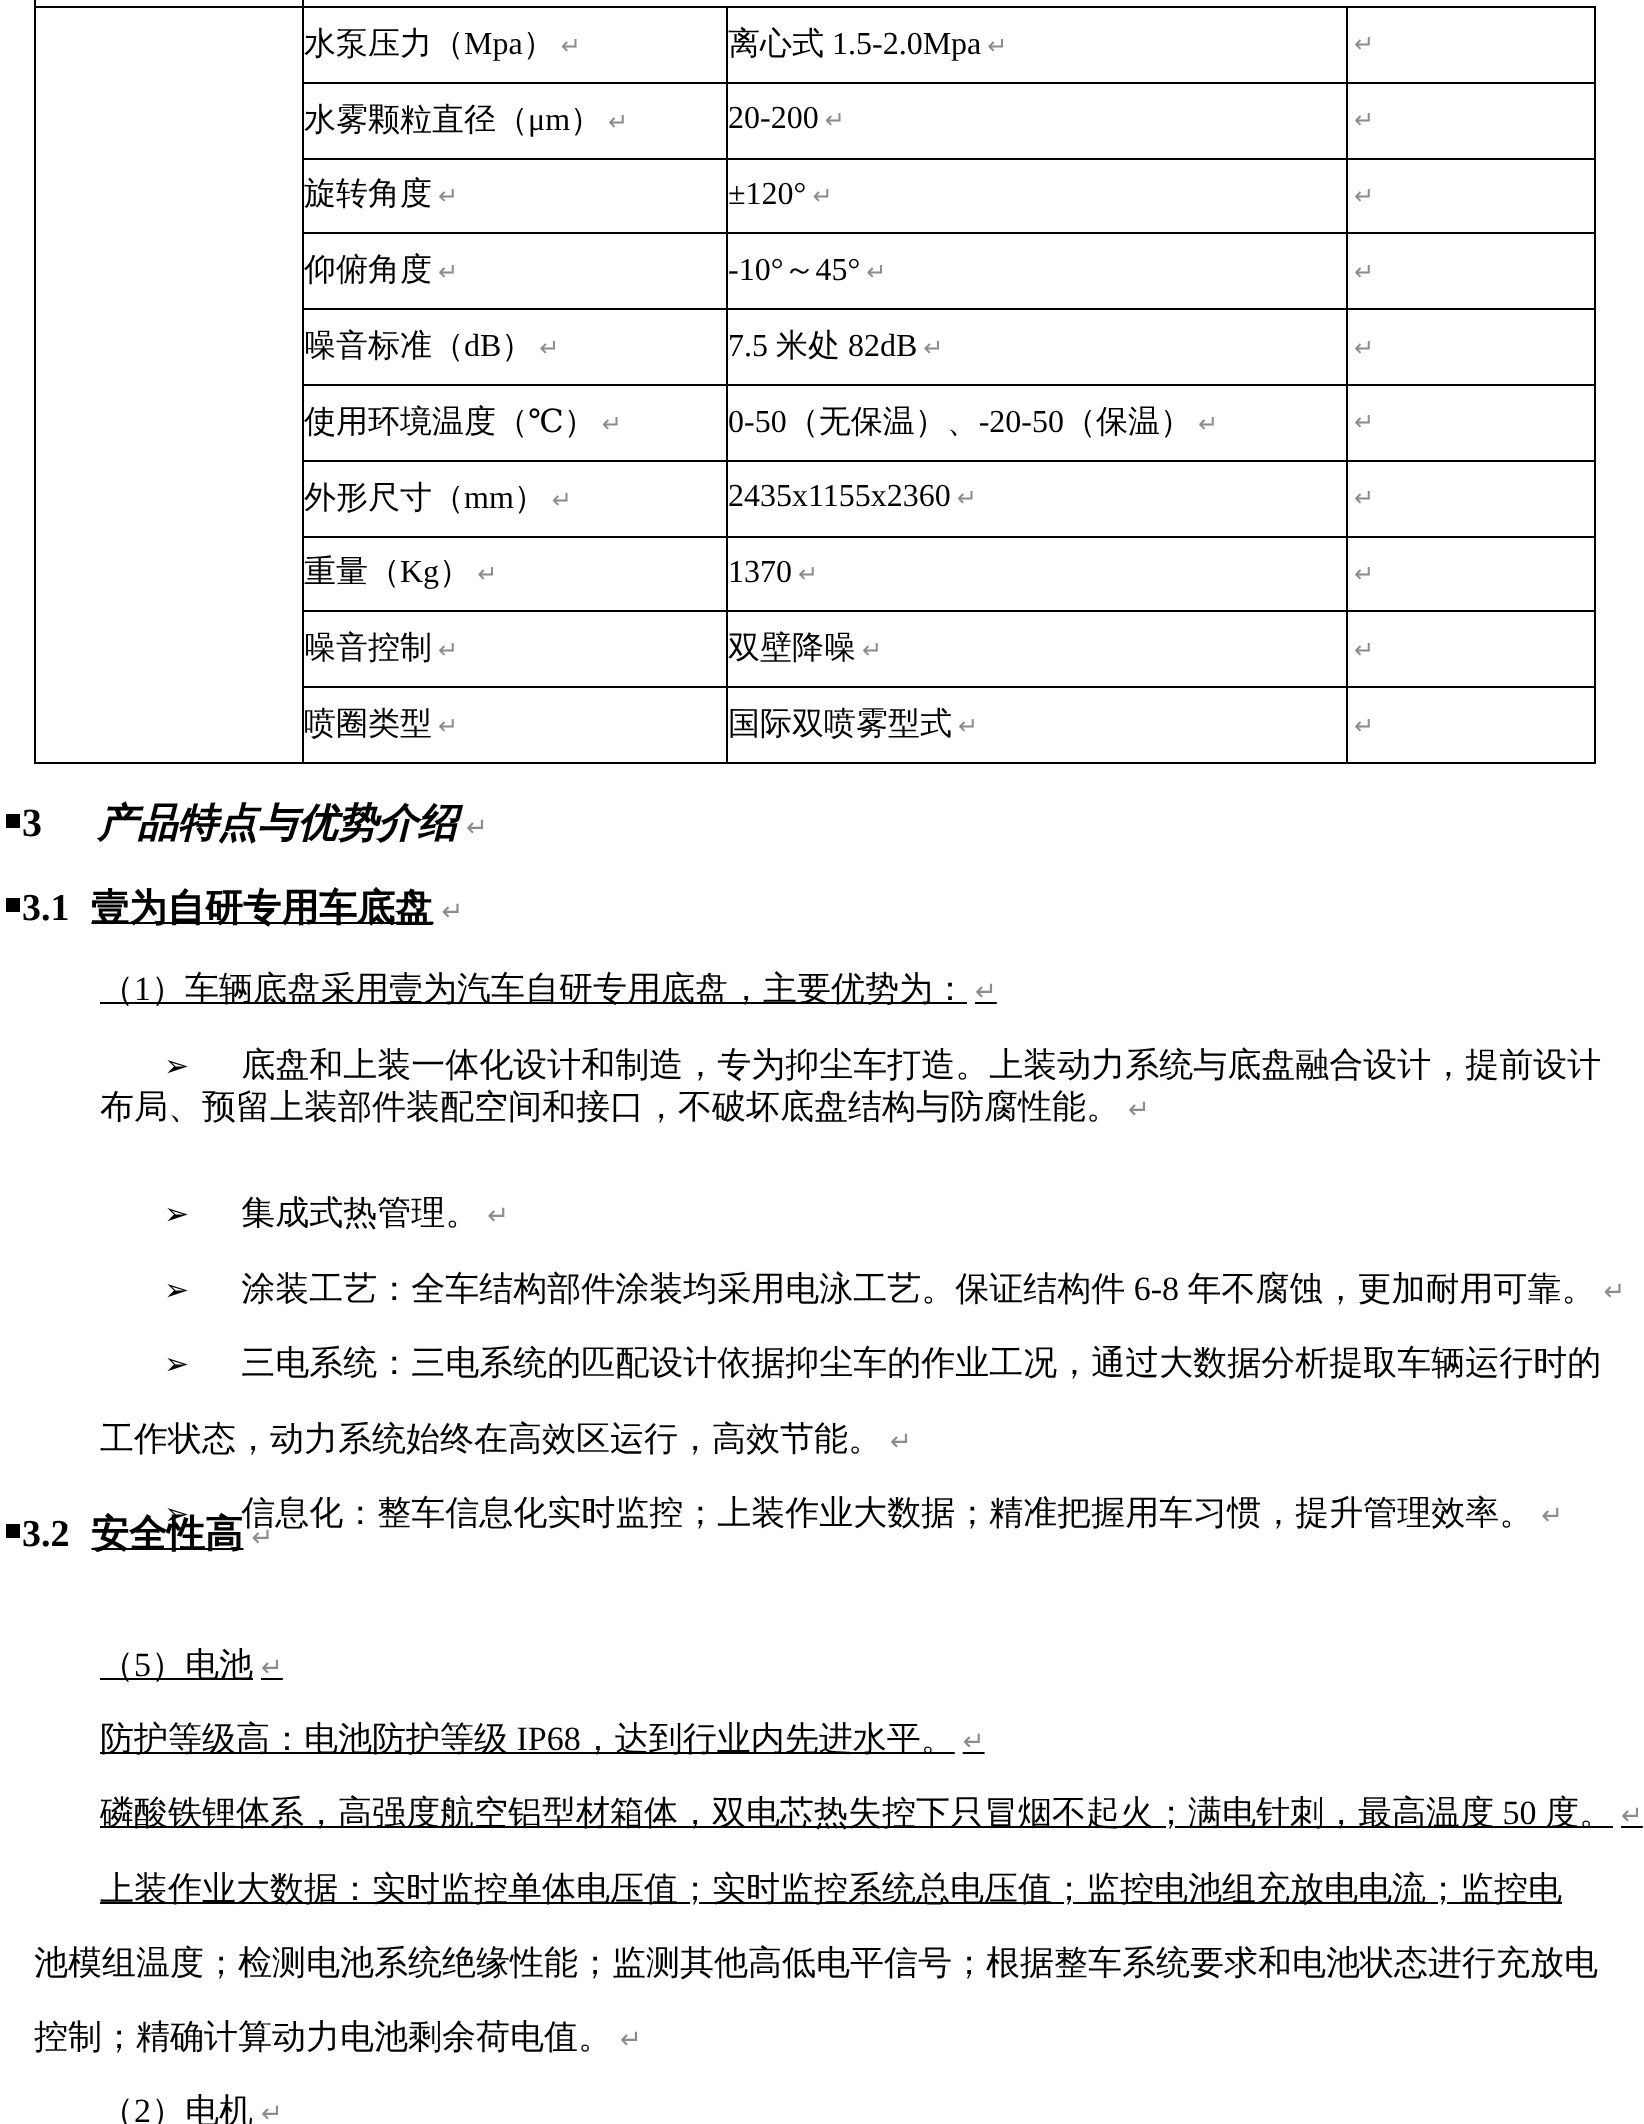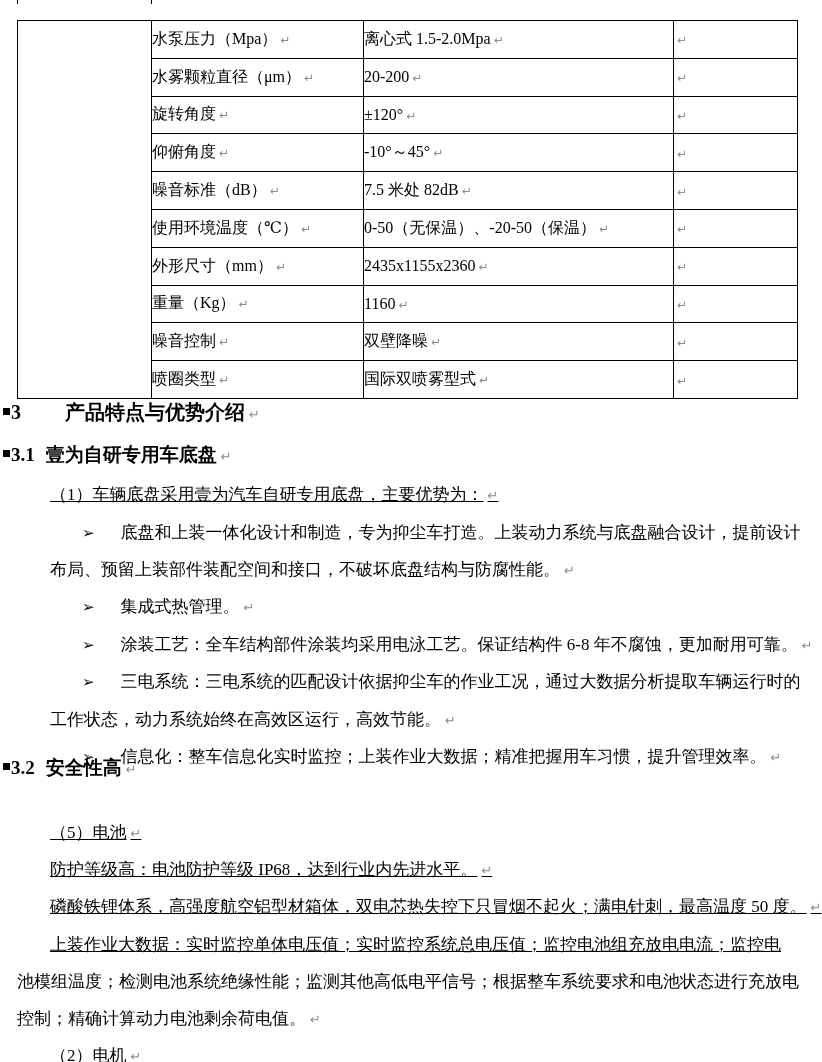--- a/index.html
+++ b/index.html
@@ -14,21 +14,20 @@
   }
 
   
   table.spec {
     position: absolute;
     left: 17px;
     top: 3px;
     width: 780px;
     border-collapse: collapse;
     table-layout: fixed;
-    margin-top: 17px;
   }
   table.spec td {
     border: 1px solid #000000;
     height: 36.8px;
     font-size: 16px;
     vertical-align: middle;
     padding: 0;
     overflow: hidden;
     white-space: nowrap;
   }
@@ -73,23 +72,23 @@
 
   .sq {
     display: inline-block;
     width: 7px;
     height: 7px;
     background: #000000;
     vertical-align: 4px;
     margin-right: 1px;
   }
   .h1 .hnum { margin-left: 0px; }
-  .h1 .htitle { margin-left: 44px; }
+  .h1 .htitle { margin-left: 28px; font-style: italic; }
   .h2 .hnum { margin-left: 0px; }
-  .h2 .htitle { margin-left: 11px; }
+  .h2 .htitle { margin-left: 11px; text-decoration: underline; }
 
   .bullet-glyph {
     display: inline-block;
     font-family: "DejaVu Sans", sans-serif;
     font-size: 15px;
     margin-right: 26px;
     color: #000000;
   }
 </style>
 </head>
@@ -138,42 +137,42 @@
           <td class="cell-value"><span>0-50（无保温）、-20-50（保温）</span><span class="pmark">↵</span></td>
           <td class="cell-empty"><span class="pmark">↵</span></td>
         </tr>
         <tr>
           <td class="cell-label"><span>外形尺寸（mm）</span><span class="pmark">↵</span></td>
           <td class="cell-value"><span>2435x1155x2360</span><span class="pmark">↵</span></td>
           <td class="cell-empty"><span class="pmark">↵</span></td>
         </tr>
         <tr>
           <td class="cell-label"><span>重量（Kg）</span><span class="pmark">↵</span></td>
-          <td class="cell-value"><span>1160</span><span class="pmark">↵</span></td>
+          <td class="cell-value"><span>1370</span><span class="pmark">↵</span></td>
           <td class="cell-empty"><span class="pmark">↵</span></td>
         </tr>
         <tr>
           <td class="cell-label"><span>噪音控制</span><span class="pmark">↵</span></td>
           <td class="cell-value"><span>双壁降噪</span><span class="pmark">↵</span></td>
           <td class="cell-empty"><span class="pmark">↵</span></td>
         </tr>
         <tr>
           <td class="cell-label"><span>喷圈类型</span><span class="pmark">↵</span></td>
           <td class="cell-value"><span>国际双喷雾型式</span><span class="pmark">↵</span></td>
           <td class="cell-empty"><span class="pmark">↵</span></td>
         </tr>
       </tbody>
   </table>
 
   <div id="body-lines">
       <div class="line h1" style="top:400px"><span class="sq"></span><span class="hnum">3</span><span class="htitle">产品特点与优势介绍</span><span class="pmark">↵</span></div>
       <div class="line h2" style="top:443px"><span class="sq"></span><span class="hnum">3.1</span><span class="htitle">壹为自研专用车底盘</span><span class="pmark">↵</span></div>
       <div class="line p" style="top:484px"><span>（1）车辆底盘采用壹为汽车自研专用底盘，主要优势为：</span><span class="pmark">↵</span></div>
       <div class="line bullet" style="top:522px"><span class="bullet-glyph">➢</span><span>底盘和上装一体化设计和制造，专为抑尘车打造。上装动力系统与底盘融合设计，提前设计</span></div>
-      <div class="line cont" style="top:559px"><span>布局、预留上装部件装配空间和接口，不破坏底盘结构与防腐性能。</span><span class="pmark">↵</span></div>
+      <div class="line cont" style="top:543px"><span>布局、预留上装部件装配空间和接口，不破坏底盘结构与防腐性能。</span><span class="pmark">↵</span></div>
       <div class="line bullet" style="top:596px"><span class="bullet-glyph">➢</span><span>集成式热管理。</span><span class="pmark">↵</span></div>
       <div class="line bullet" style="top:634px"><span class="bullet-glyph">➢</span><span>涂装工艺：全车结构部件涂装均采用电泳工艺。保证结构件 6-8 年不腐蚀，更加耐用可靠。</span><span class="pmark">↵</span></div>
       <div class="line bullet" style="top:671px"><span class="bullet-glyph">➢</span><span>三电系统：三电系统的匹配设计依据抑尘车的作业工况，通过大数据分析提取车辆运行时的</span></div>
       <div class="line cont" style="top:709px"><span>工作状态，动力系统始终在高效区运行，高效节能。</span><span class="pmark">↵</span></div>
       <div class="line bullet" style="top:746px"><span class="bullet-glyph">➢</span><span>信息化：整车信息化实时监控；上装作业大数据；精准把握用车习惯，提升管理效率。</span><span class="pmark">↵</span></div>
       <div class="line h2" style="top:756px"><span class="sq"></span><span class="hnum">3.2</span><span class="htitle">安全性高</span><span class="pmark">↵</span></div>
       <div class="line p" style="top:822px"><span>（5）电池</span><span class="pmark">↵</span></div>
       <div class="line p" style="top:859px"><span>防护等级高：电池防护等级 IP68，达到行业内先进水平。</span><span class="pmark">↵</span></div>
       <div class="line p" style="top:896px"><span>磷酸铁锂体系，高强度航空铝型材箱体，双电芯热失控下只冒烟不起火；满电针刺，最高温度 50 度。</span><span class="pmark">↵</span></div>
       <div class="line p" style="top:934px"><span>上装作业大数据：实时监控单体电压值；实时监控系统总电压值；监控电池组充放电电流；监控电</span></div>

